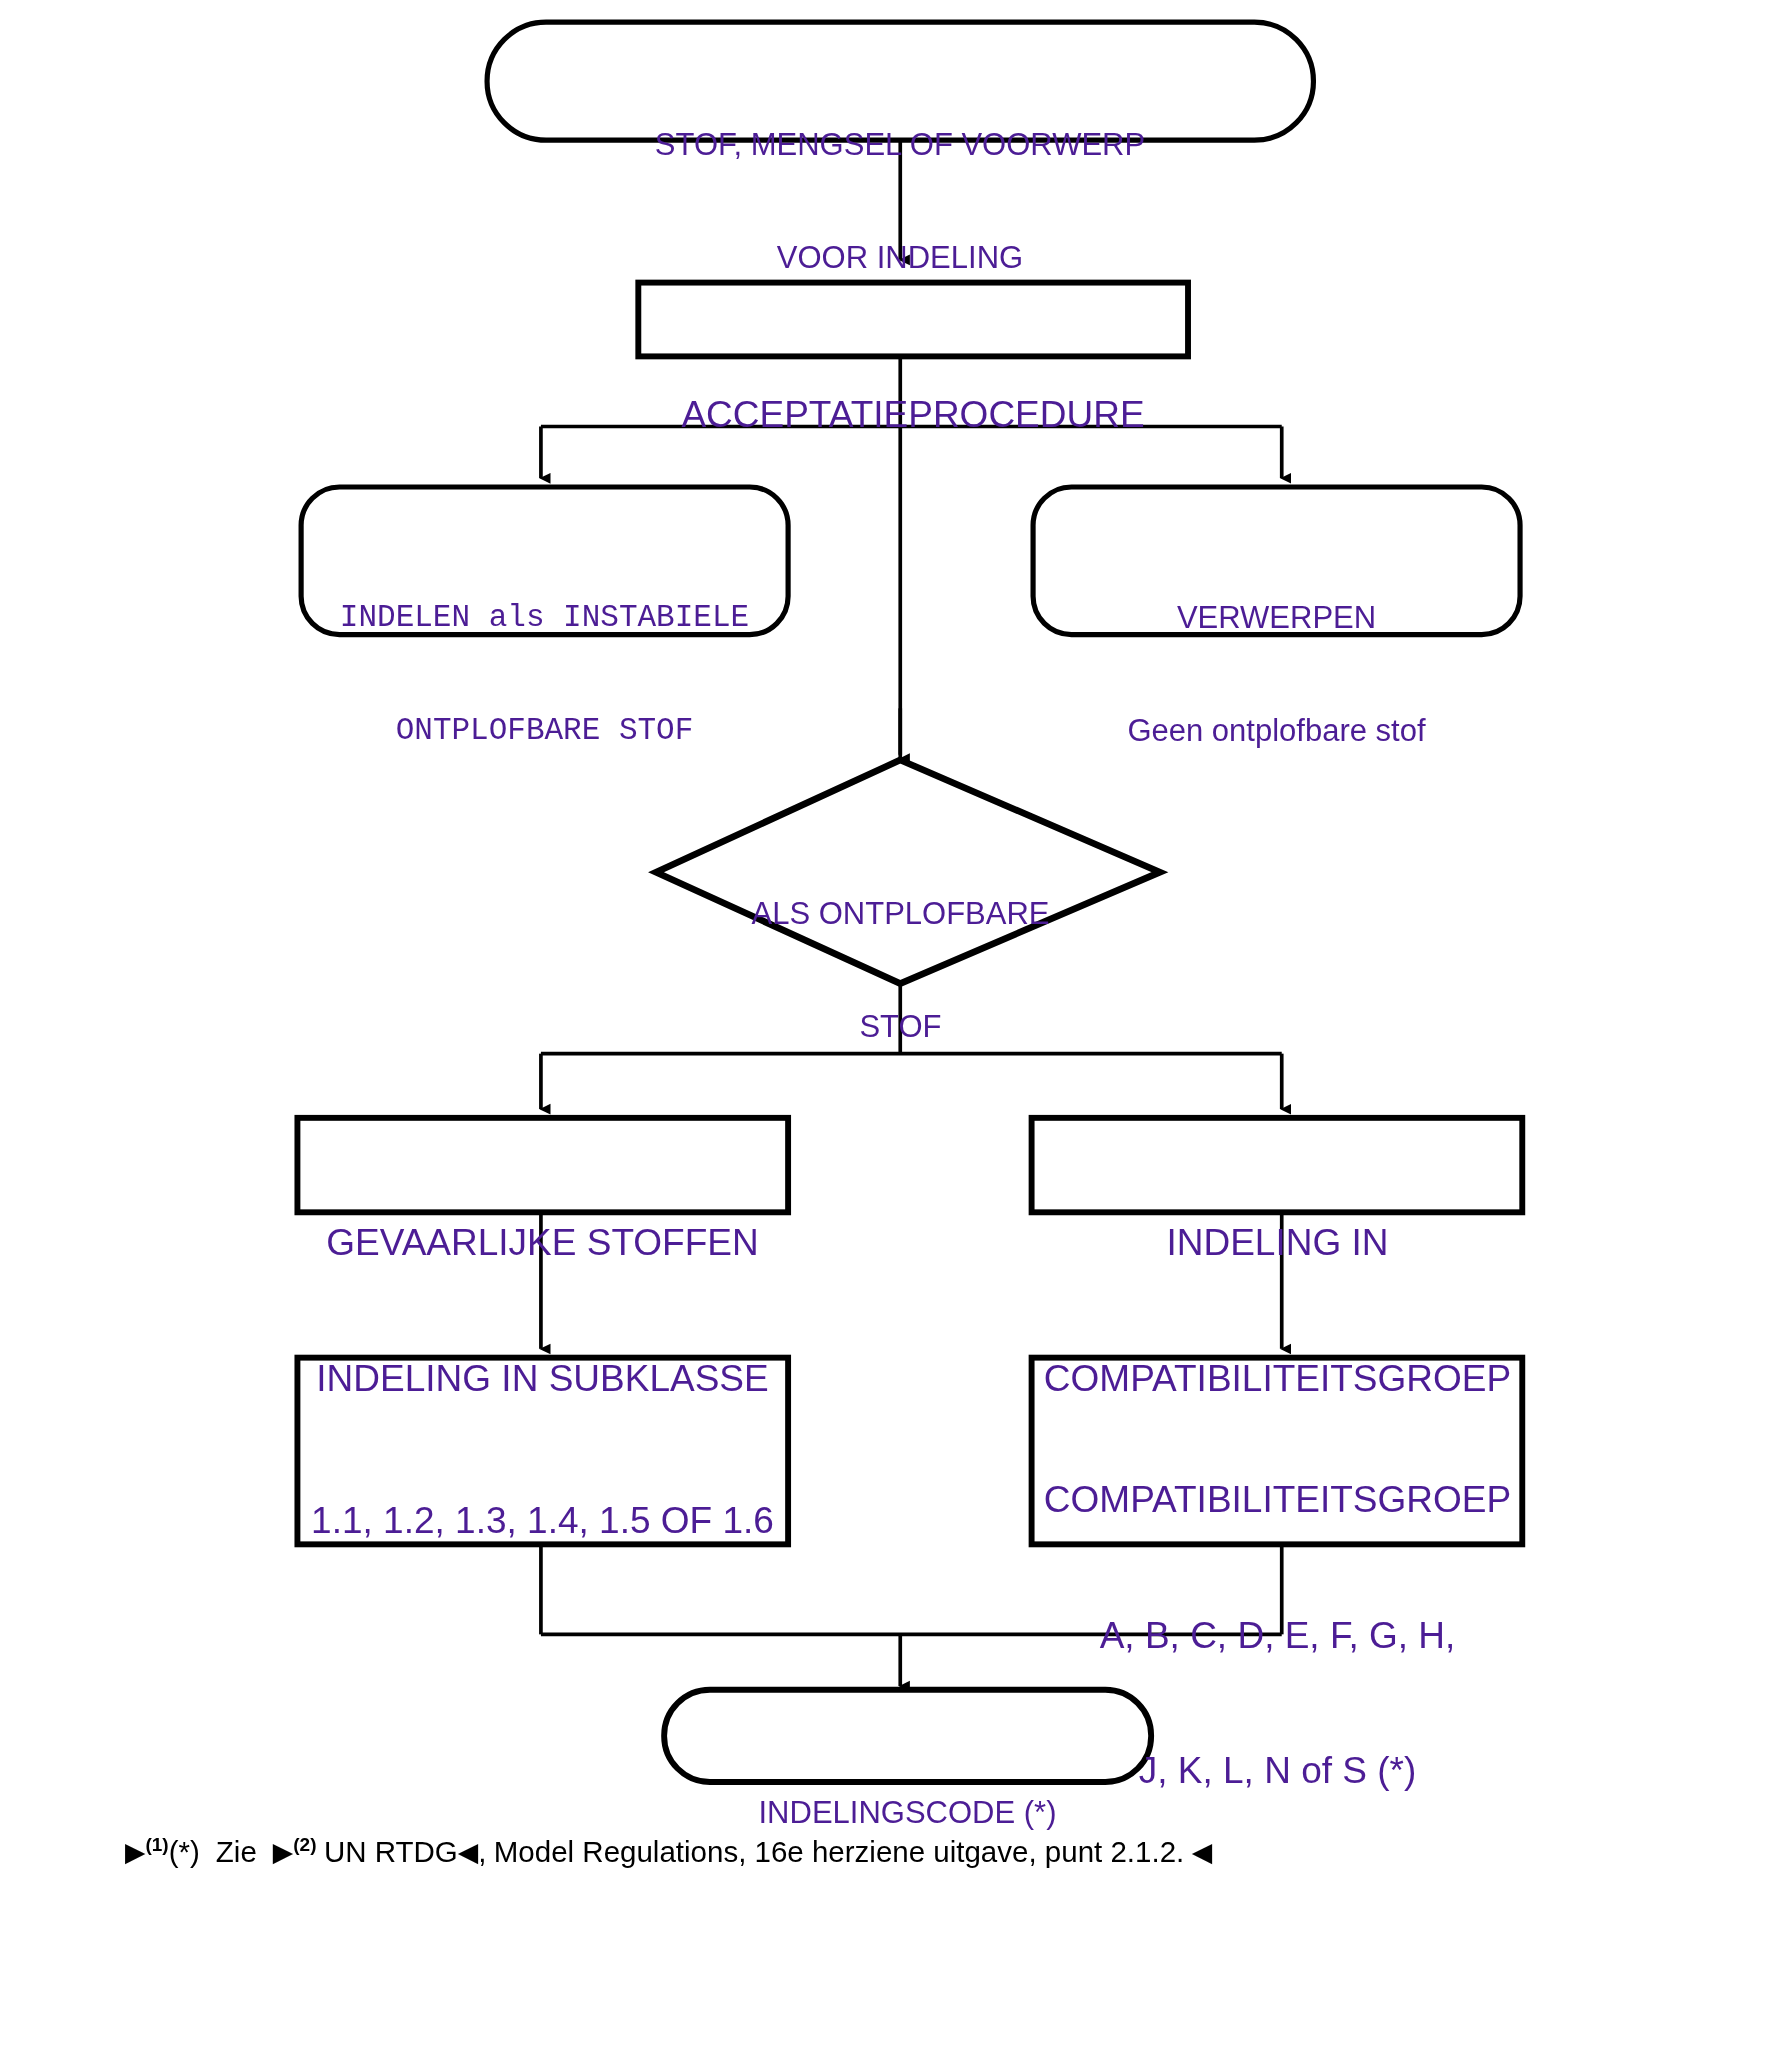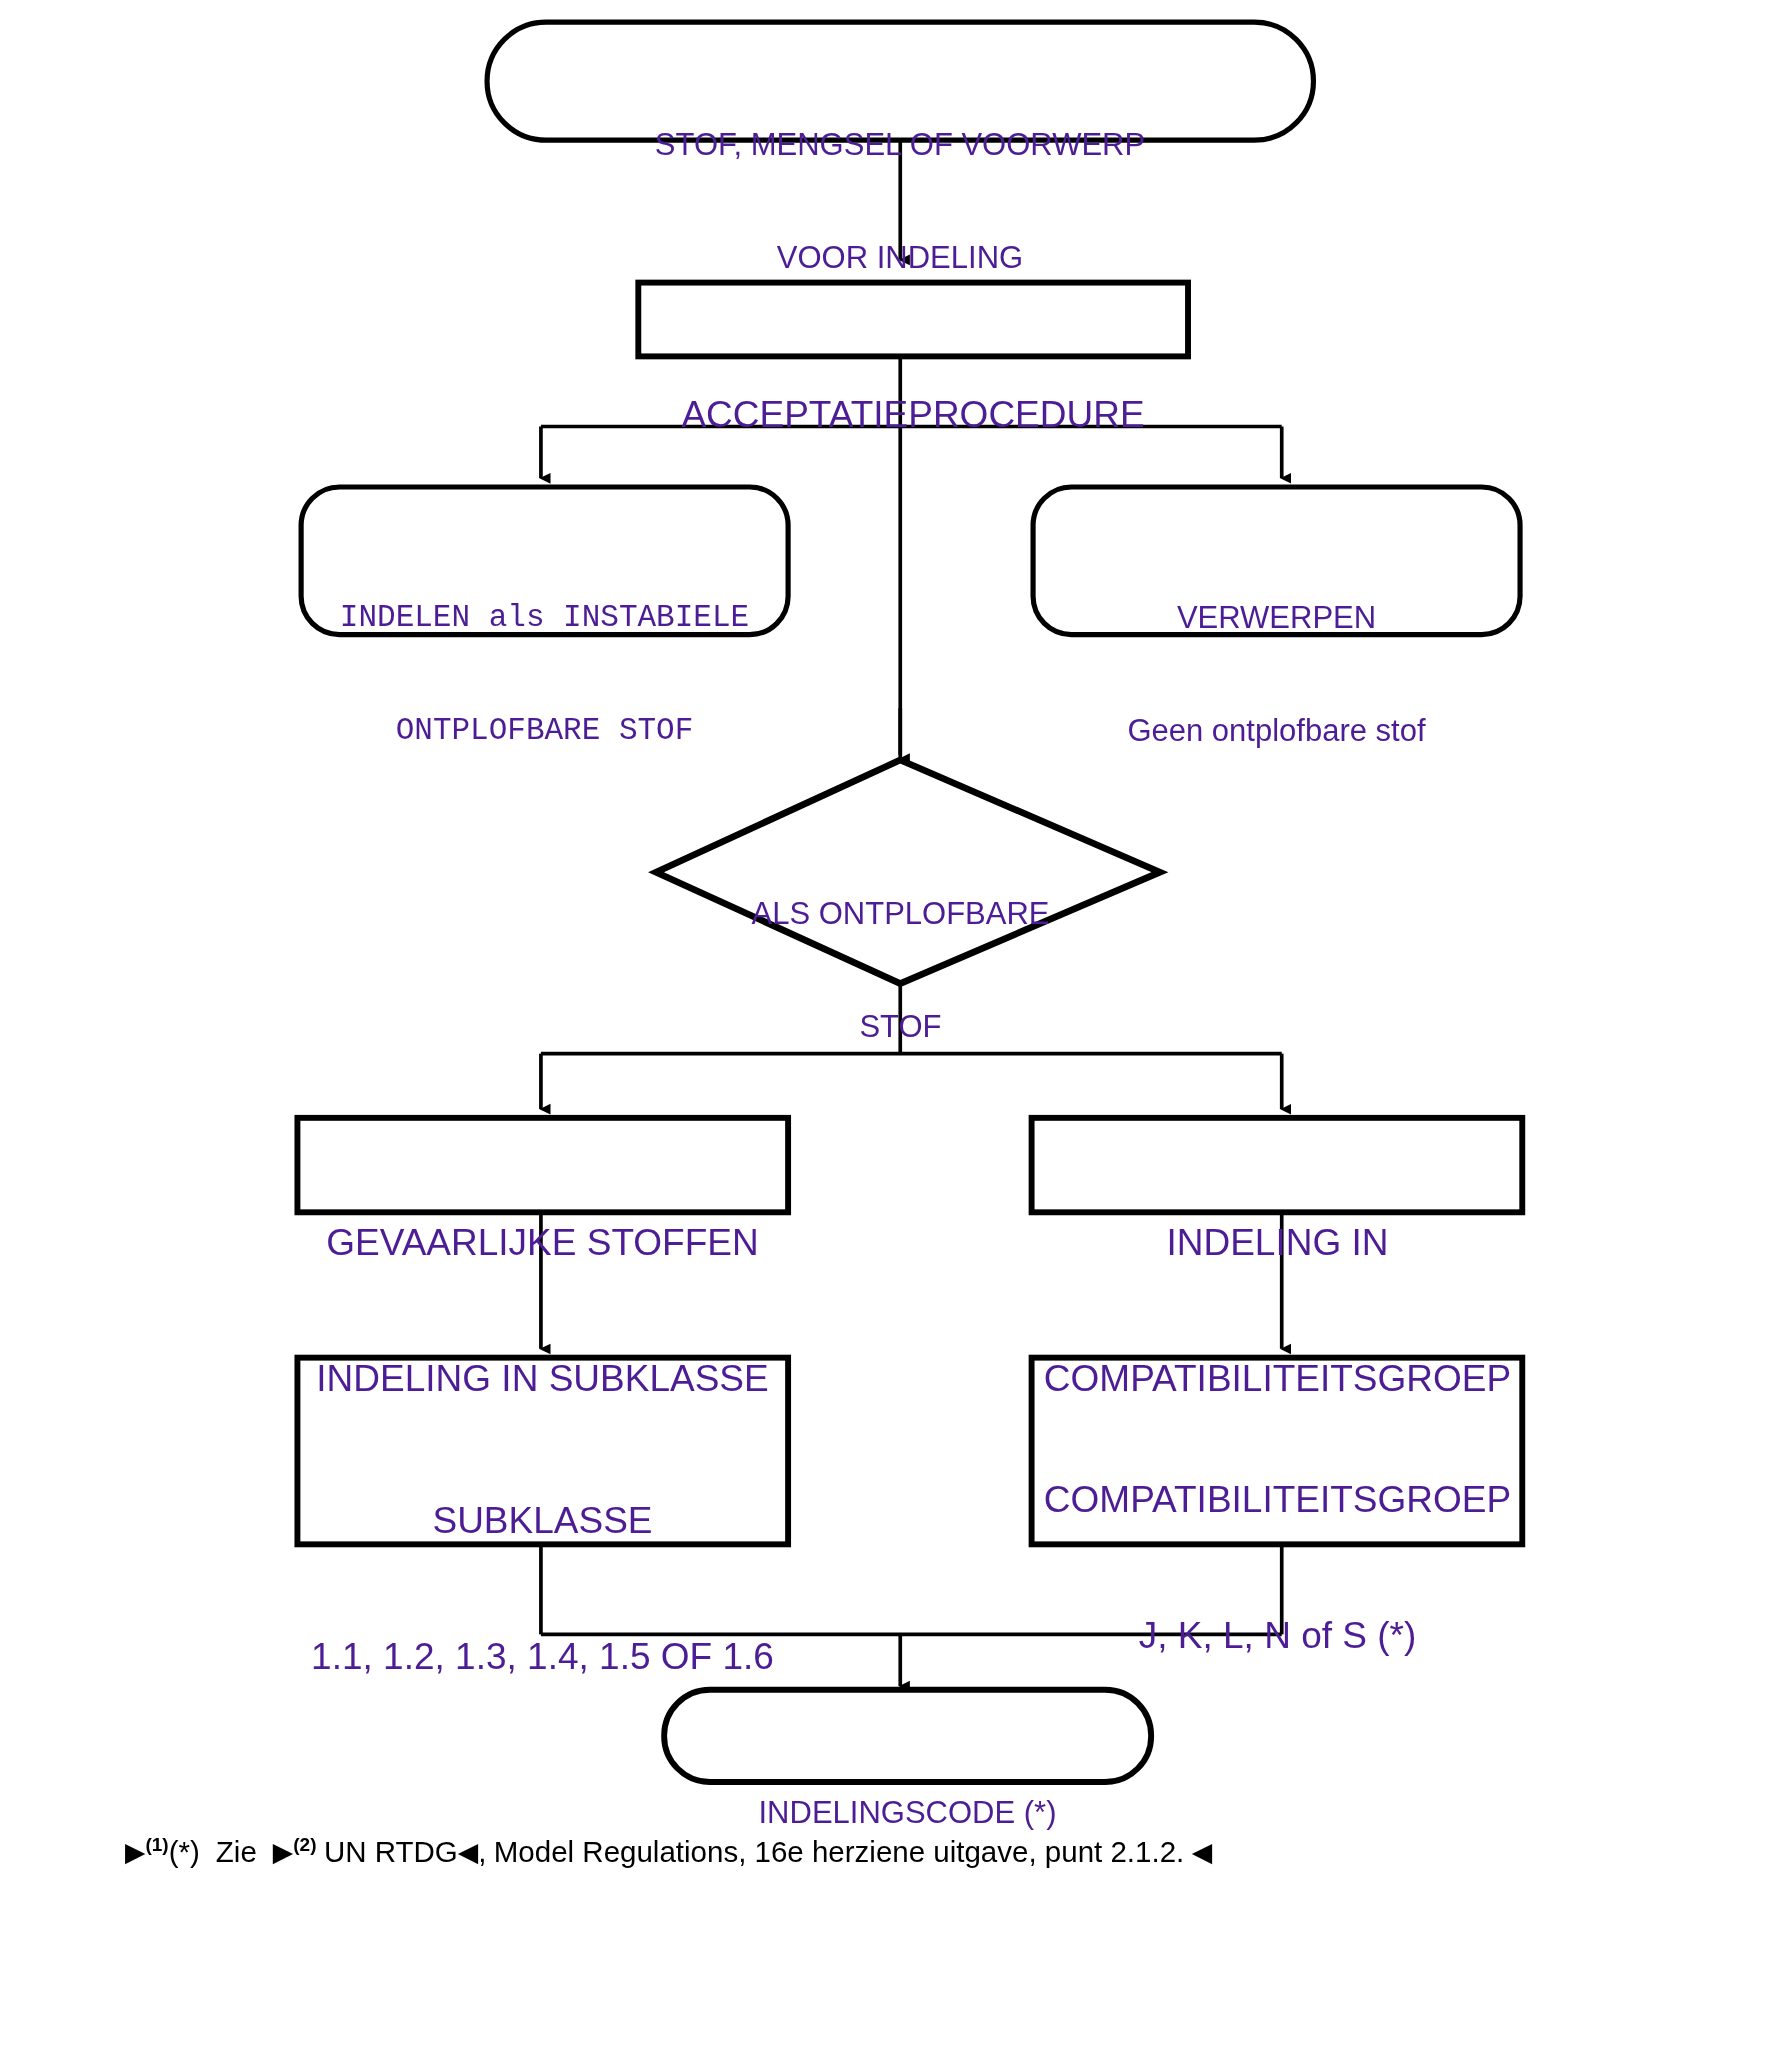--- a/index.html
+++ b/index.html
@@ -153,26 +153,26 @@
   <div>GEVAARLIJKE STOFFEN</div>
   <div>INDELING IN SUBKLASSE</div>
 </div>
 
 <div class="node-label lbl-process" style="left:1032px; top:1130px; width:491px;">
   <div>INDELING IN</div>
   <div>COMPATIBILITEITSGROEP</div>
 </div>
 
 <div class="node-label lbl-process" style="left:297px; top:1408px; width:491px;">
-  <div>SUBKLASSE</div>
   <div>1.1, 1.2, 1.3, 1.4, 1.5 OF 1.6</div>
 </div>
 
 <div class="node-label lbl-process" style="left:1032px; top:1387px; width:491px;">
   <div>COMPATIBILITEITSGROEP</div>
+  <div>A, B, C, D, E, F, G, H,</div>
   <div>J, K, L, N of S (*)</div>
 </div>
 
 <div class="node-label lbl-terminal" style="left:664px; top:1718px; width:487px;">
   <div>INDELINGSCODE (*)</div>
 </div>
 
 <div class="footnote"><span class="tri-r">▶</span><sup>(1)</sup><span>(*)</span><span class="sp-md"></span><span>Zie</span><span class="sp-md"></span><span class="tri-r">▶</span><sup>(2)</sup><span class="sp-sm"></span><span>UN RTDG</span><span class="tri-l">◀</span><span>,</span><span class="sp-sm"></span><span>Model Regulations, 16e  herziene uitgave, punt 2.1.2.</span><span class="sp-sm"></span><span class="tri-l">◀</span></div>
 
 

